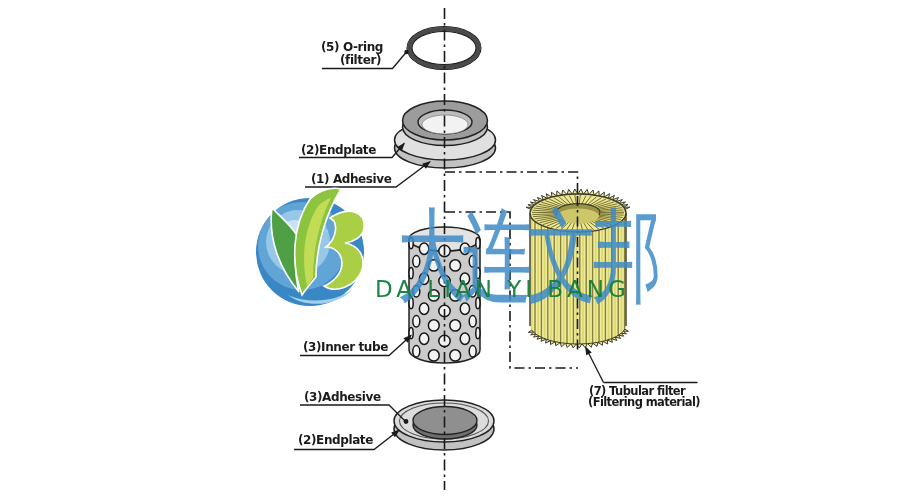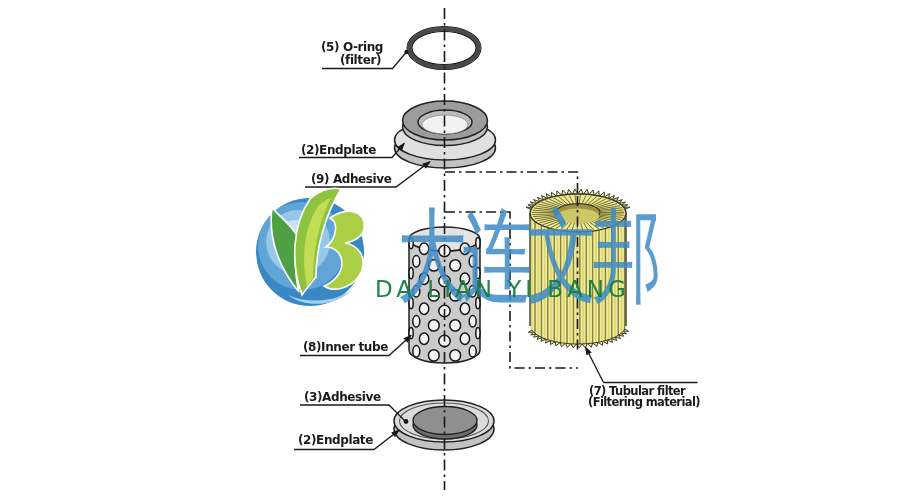--- a/index.html
+++ b/index.html
@@ -262,21 +262,21 @@
     <path d="M302 295 C290 262 293 224 310 199 C321 189 332 187 341 189 C325 215 316 248 316 277 C311 283 306 289 302 295 Z" fill="#8cc43f" stroke="#fff" stroke-width="1.6"></path>
     <path d="M307 286 C301 258 304 228 318 206 C322 202 327 199 331 198 C319 221 313 252 313 278 Z" fill="#c2dc55"></path>
     <path d="M330 218 C349 205 366 212 364 228 C363 237 353 242 345 243 C358 245 366 256 362 270 C356 286 336 294 324 286 C334 282 342 273 342 263 C342 253 334 247 326 247 C334 241 338 229 334 221 Z" fill="#aacf45" stroke="#fff" stroke-width="1.6"></path>
     <path d="M288 295 C308 304 336 302 353 289 C338 306 306 309 288 295 Z" fill="#9fd0ec"></path>
   </g>
 </svg>
 
   <div class="lbl" style="left:321px;top:41px">(5) O-ring</div>
   <div class="lbl" style="left:340px;top:54px">(filter)</div>
   <div class="lbl" style="left:301px;top:144px">(2)Endplate</div>
-  <div class="lbl" style="left:311px;top:173px">(9) Adhesive</div>
-  <div class="lbl" style="left:303px;top:341px">(8)Inner tube</div>
+  <div class="lbl" style="left:311px;top:173px">(1) Adhesive</div>
+  <div class="lbl" style="left:303px;top:341px">(3)Inner tube</div>
   <div class="lbl" style="left:304px;top:391px">(3)Adhesive</div>
   <div class="lbl" style="left:298px;top:434px">(2)Endplate</div>
   <div class="lbl lbl-sm" style="left:589px;top:385px">(7) Tubular filter</div>
   <div class="lbl lbl-sm" style="left:588px;top:396px">(Filtering material)</div>
   <div id="wm-cjk">大连文邦</div>
   <div id="wm-latin">DA LIAN YI BANG</div>
 </div>
 
 </body></html>

